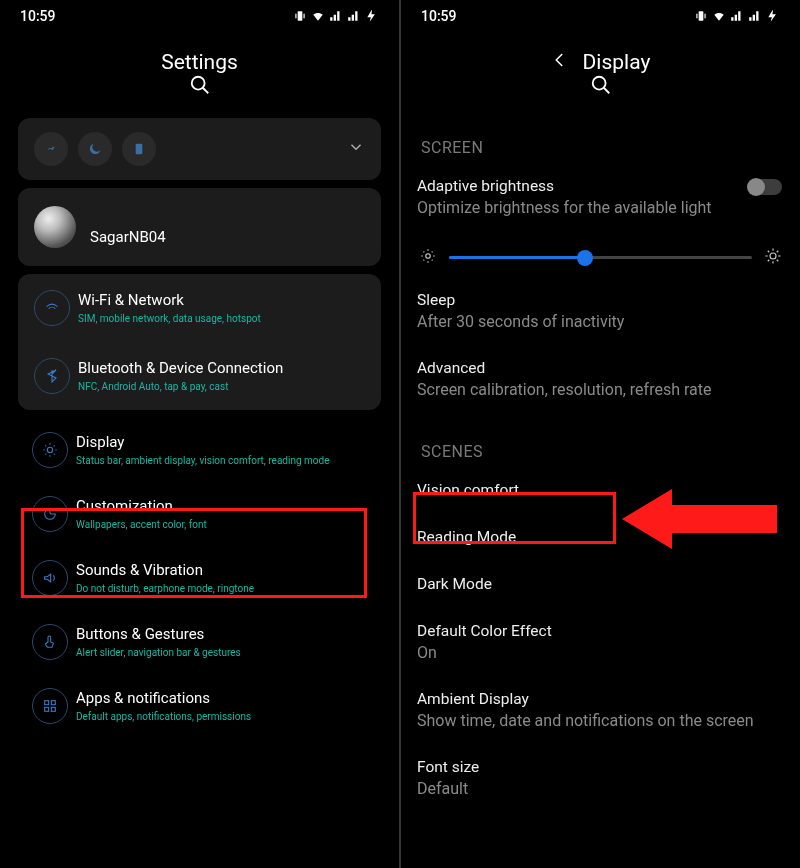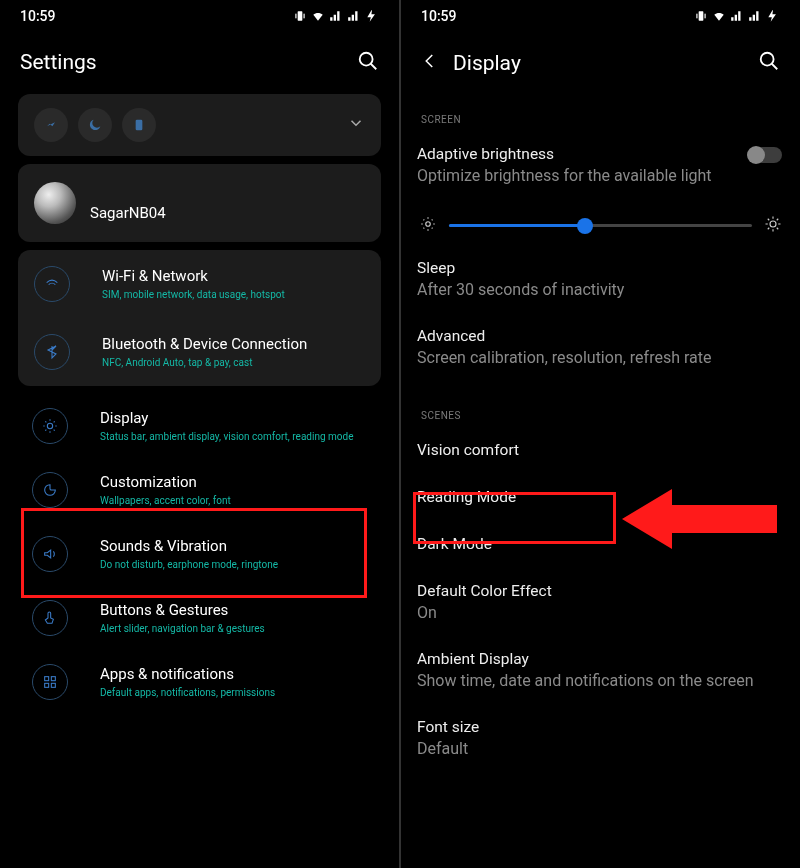--- a/index.html
+++ b/index.html
@@ -31,22 +31,24 @@
     font-size: 14px;
     font-weight: 500;
     color: #fff;
   }
   .status-icons { display: flex; gap: 4px; align-items: center; }
   .status-icons svg { width: 14px; height: 14px; fill: #fff; }
 
   
   .screen-header {
     display: flex;
+    align-items: center;
     justify-content: space-between;
     padding: 22px 20px 10px 20px;
+    flex-direction: column;
   }
   .screen-header .title {
     font-size: 21px;
     color: #fff;
     font-weight: 400;
   }
   .screen-header .title-wrap { display: flex; align-items: center; gap: 14px; }
   .back-arrow svg { width: 18px; height: 18px; stroke: #fff; fill: none; stroke-width: 2; }
   .search-icon svg { width: 22px; height: 22px; stroke: #fff; fill: none; stroke-width: 2; }
 
@@ -84,21 +86,21 @@
     background: radial-gradient(circle at 35% 30%, #eee 0%, #bbb 30%, #555 70%, #222 100%);
     flex-shrink: 0;
   }
   .user-text .uname { font-size: 15px; color: #fff; margin-bottom: 2px; }
   .user-text .usub { font-size: 12.5px; color: #9a9a9a; line-height: 1.35; }
 
   
   .settings-row {
     display: flex;
     align-items: center;
-    gap: 32px;
+    gap: 8px;
     padding: 16px 16px;
   }
   .row-icon {
     width: 36px; height: 36px; border-radius: 50%;
     border: 1px solid #2a4a6a;
     display: flex; align-items: center; justify-content: center;
     flex-shrink: 0;
   }
   .row-icon svg { width: 16px; height: 16px; fill: none; stroke: #3a7bc8; stroke-width: 1.6; }
   .row-text .rt-title { font-size: 15px; color: #fff; margin-bottom: 3px; }
@@ -110,21 +112,21 @@
   
   .highlight {
     position: absolute;
     border: 3px solid #ff1a1a;
     pointer-events: none;
   }
   .hl-display { left: 21px; top: 508px; width: 346px; height: 90px; }
 
   
   .section-label {
-    font-size: 10px;
+    font-size: 16px;
     color: #7a7a7a;
     letter-spacing: 0.5px;
     padding: 28px 20px 8px 20px;
   }
   .right-row {
     padding: 12px 20px 14px 16px;
     position: relative;
   }
   .right-row .rr-title { font-size: 15.5px; color: #eee; margin-bottom: 3px; }
   .right-row .rr-sub { font-size: 16px; color: #8a8a8a; line-height: 1.3; }

